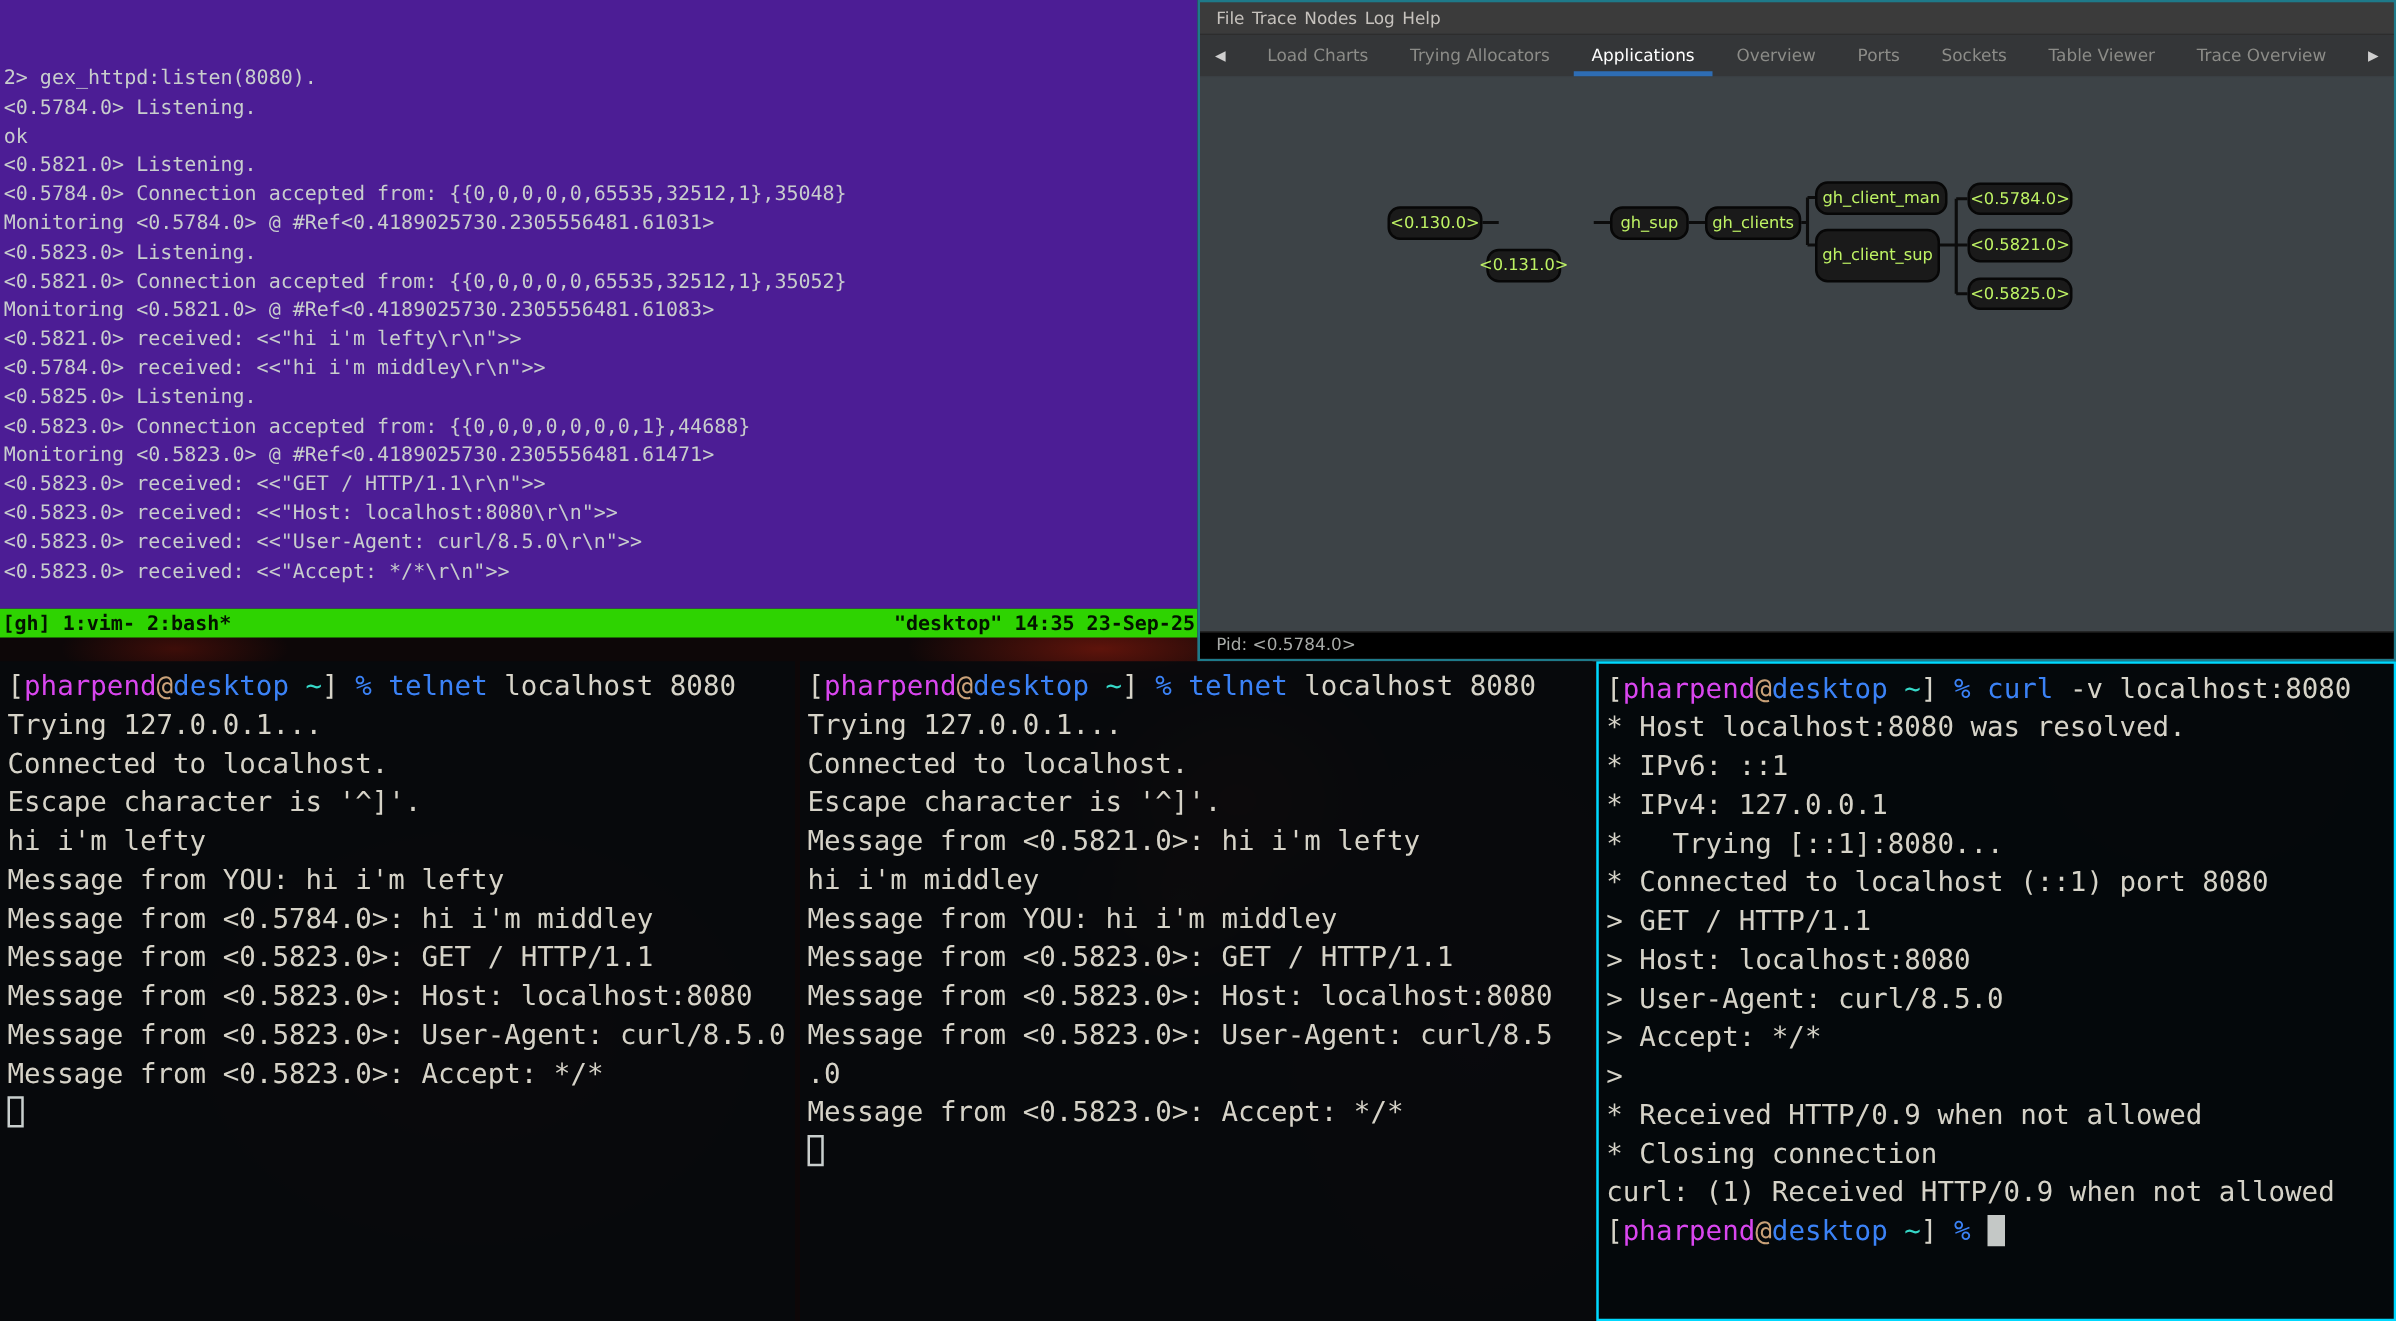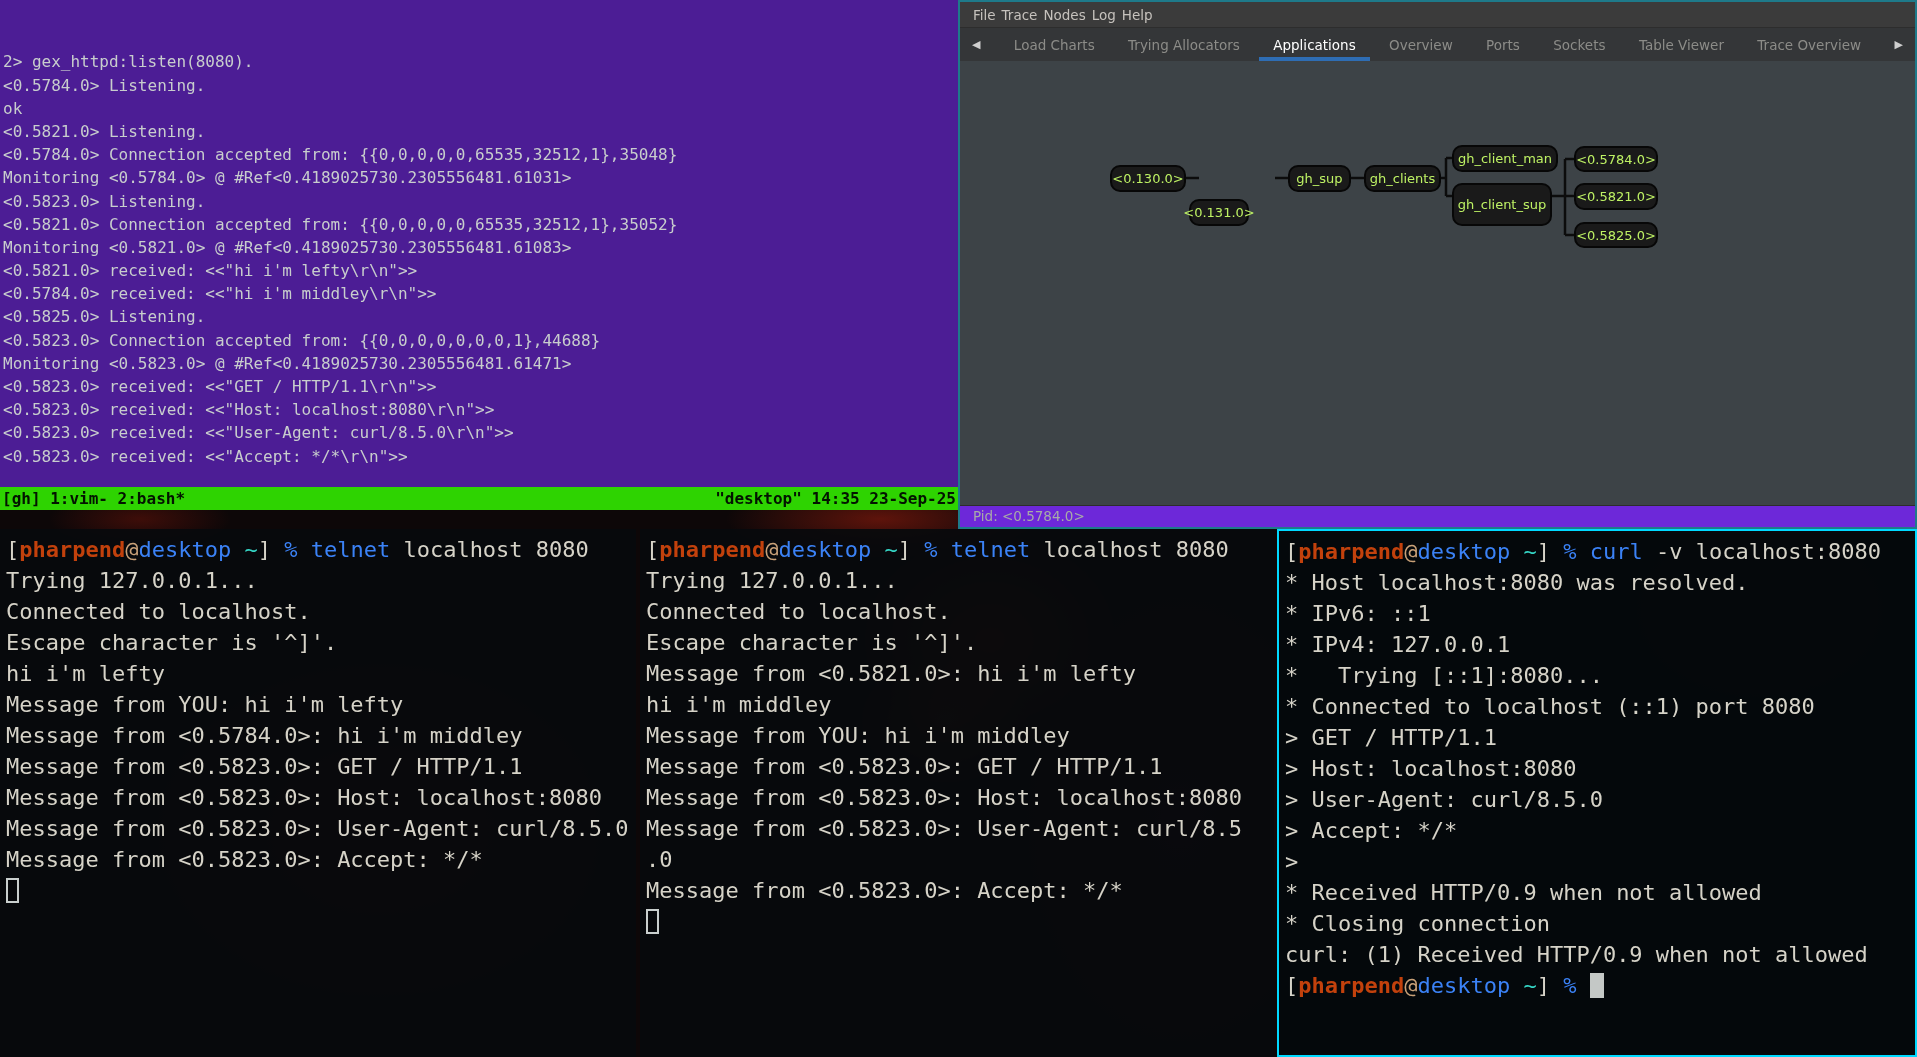--- a/index.html
+++ b/index.html
@@ -43,35 +43,35 @@
   #obs-content{position:absolute;left:0;top:60px;right:0;bottom:22px;background:#3d4347;}
   #app-list{position:absolute;left:7px;top:4px;width:121px;height:437px;background:#24282b;
     border:1px solid #141617;padding:1px;font-size:14px;color:#c9c9c4;overflow:hidden;}
   .side-item{height:23px;line-height:23px;padding:0 7px;white-space:nowrap;}
   .side-item.selected{background:#2a6cb8;color:#ffffff;}
   #diagram{position:absolute;inset:0;}
   #tree-svg{position:absolute;left:0;top:0;}
   .node{position:absolute;background:#1a1a1a;border:2px solid #070707;border-radius:10px;
     color:#bef264;font-size:13px;display:flex;align-items:center;justify-content:center;
     white-space:nowrap;}
-  #pid-bar{position:absolute;left:0;right:0;bottom:0;height:22px;background:#6d28d9;
+  #pid-bar{position:absolute;left:0;right:0;bottom:0;height:22px;background:#000000;
     border-top:1px solid #2d2d2d;color:#a8aba8;font-size:13.5px;line-height:21px;padding-left:13px;}
 
   
   .pane{position:absolute;top:529px;height:528px;background:rgba(7,10,13,.93);
     color:#d6d3c8;font-size:22px;line-height:31px;padding:5px 0 0 6px;
     white-space:pre;overflow:hidden;font-family:"DejaVu Sans Mono",monospace;}
   #pane-left{left:0;width:636px;}
   #pane-mid{left:640px;width:634px;}
   #pane-right{left:1277px;width:640px;border:2px solid #00d9ff;background:rgba(4,8,11,.96);}
   .tl{white-space:pre;}
 
   
   .t-w{color:#d6d3c8;}
-  .t-r{color:#c2410c;font-weight:bold;}
+  .t-r{color:#d946ef;}
   .t-g{color:#3b82f6;}
   .t-c{color:#36d8c8;}
   .t-o{color:#c9a178;}
 
   
   .cursor{display:inline-block;}
   .cur-hollow{width:13px;height:25px;border:2px solid #c9cfce;vertical-align:-5px;}
   .cur-solid{width:14px;height:25px;background:#c4c8c6;vertical-align:-5px;}
 </style>
 </head>

